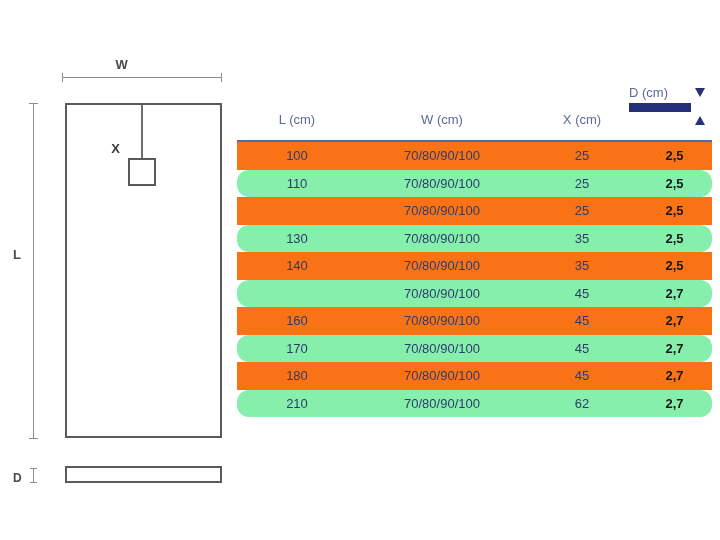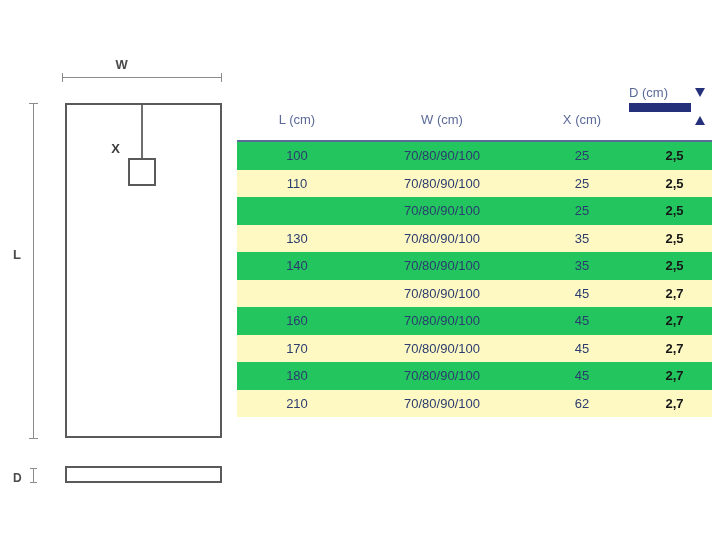--- a/index.html
+++ b/index.html
@@ -200,24 +200,25 @@
     border-bottom: 9px solid #25307a;
   }
 
   .tbody {
     position: relative;
     margin-top: 2px;
   }
   .row {
     position: relative;
     height: 27.5px;
-    background: #22c55e;
+    background: #f97316;
   }
   .row.alt {
-    background: #fef9c3;
+    background: #86efac;
+    border-radius: 12px;
   }
   .cell {
     position: absolute;
     top: 0;
     height: 27.5px;
     line-height: 27.5px;
     font-size: 13px;
     text-align: center;
     white-space: nowrap;
     color: #2c3c6e;

